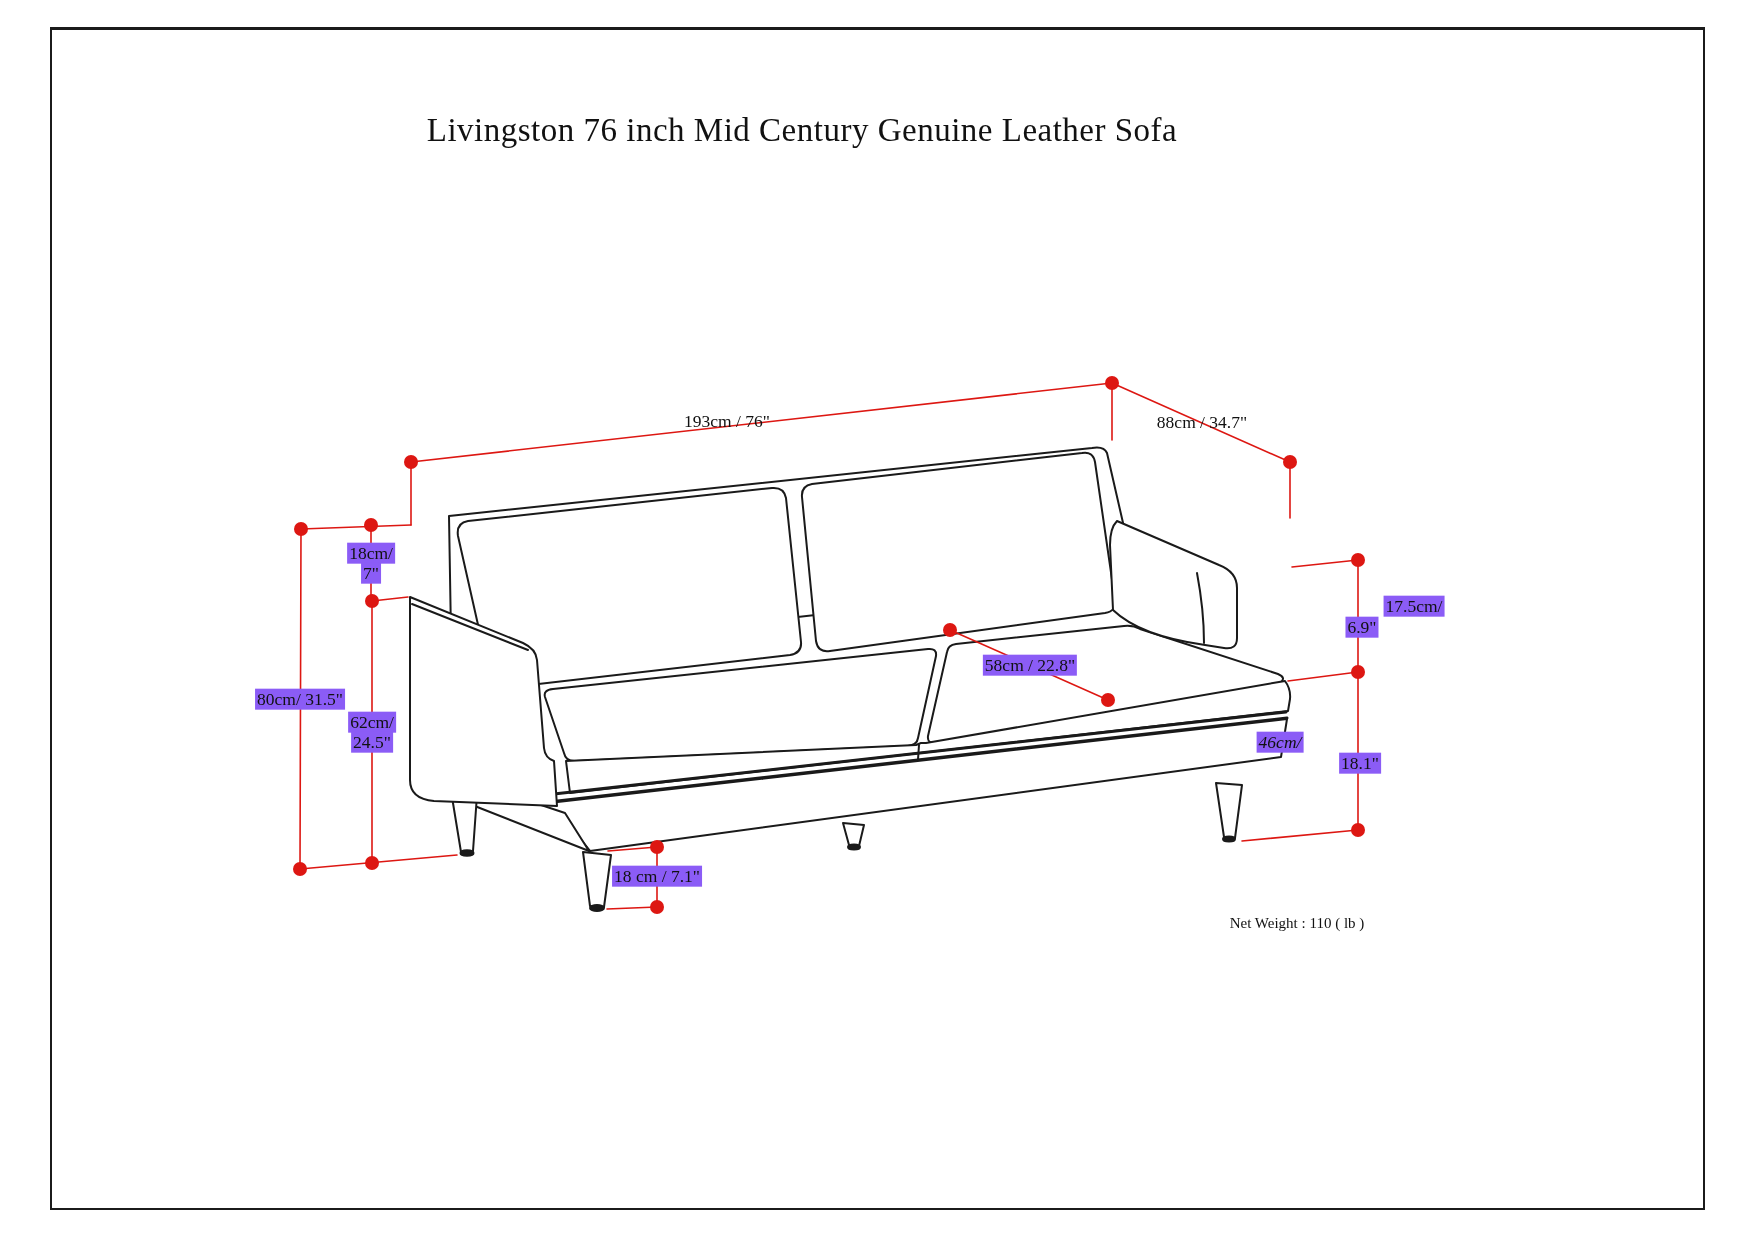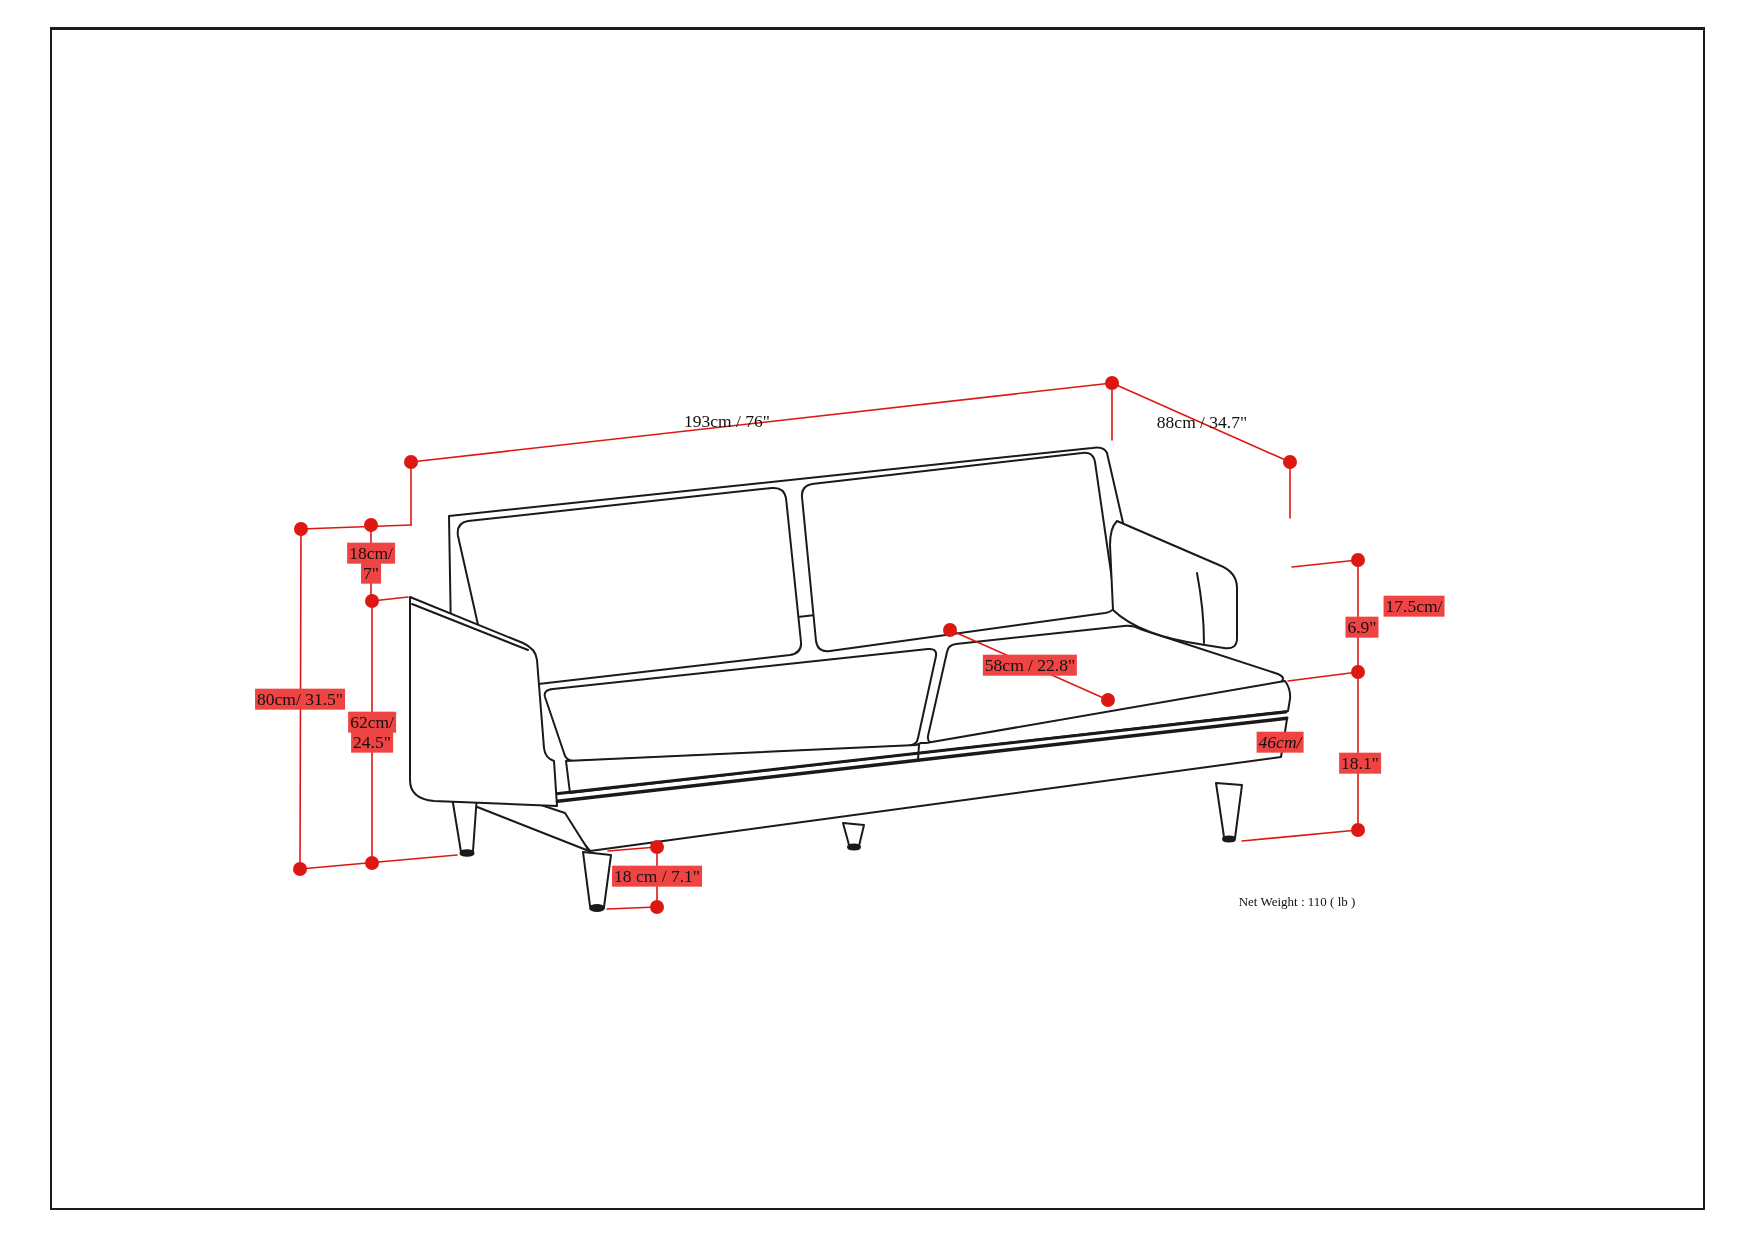--- a/index.html
+++ b/index.html
@@ -12,34 +12,35 @@
     border:2px solid #1b1b1b; border-top-width:3px; box-sizing:border-box;
   }
   #diagram-svg { position:absolute; left:0; top:0; width:1755px; height:1240px; }
   .page-title {
     position:absolute; left:802px; top:130px; transform:translate(-50%,-50%);
     font-size:33px; white-space:nowrap; letter-spacing:0.5px;
   }
   .dim-label {
     position:absolute; transform:translate(-50%,-50%);
     font-size:17.5px; line-height:1.18; white-space:nowrap; text-align:center;
-    background:#ef4444; padding:0 2px;
+    background:#8b5cf6; padding:0 2px;
   }
   .note-label {
     position:absolute; transform:translate(-50%,-50%);
-    font-size:13px; white-space:nowrap;
+    font-size:15px; white-space:nowrap;margin-top:21px;
   }
 </style>
 </head>
 <body>
 
 <div id="stage">
 
   <div id="page-border"></div>
 
+  <div class="page-title">Livingston 76 inch Mid Century Genuine Leather Sofa</div>
 
   <svg id="diagram-svg" viewBox="0 0 1755 1240">
 
     <g stroke="#1a1a1a" stroke-width="2" fill="#ffffff" stroke-linejoin="round" stroke-linecap="round">
 
       <path d="M 449 516 L 1092 448 Q 1104 446 1107 453 L 1129 549 L 1132 570 L 1108 582 L 460 655 Q 452 657 451 635 Z"></path>
 
       <path d="M 468 521 L 772 488 Q 784 487 786 498 L 801 642 Q 802 653 790 655 L 504 688 Q 492 690 490 678 L 458 536 Q 456 523 468 521 Z"></path>
       <path d="M 812 484 L 1082 453 Q 1093 451 1095 462 L 1115 600 Q 1117 611 1105 613 L 830 651 Q 818 653 816 641 L 802 497 Q 801 486 812 484 Z"></path>
 

